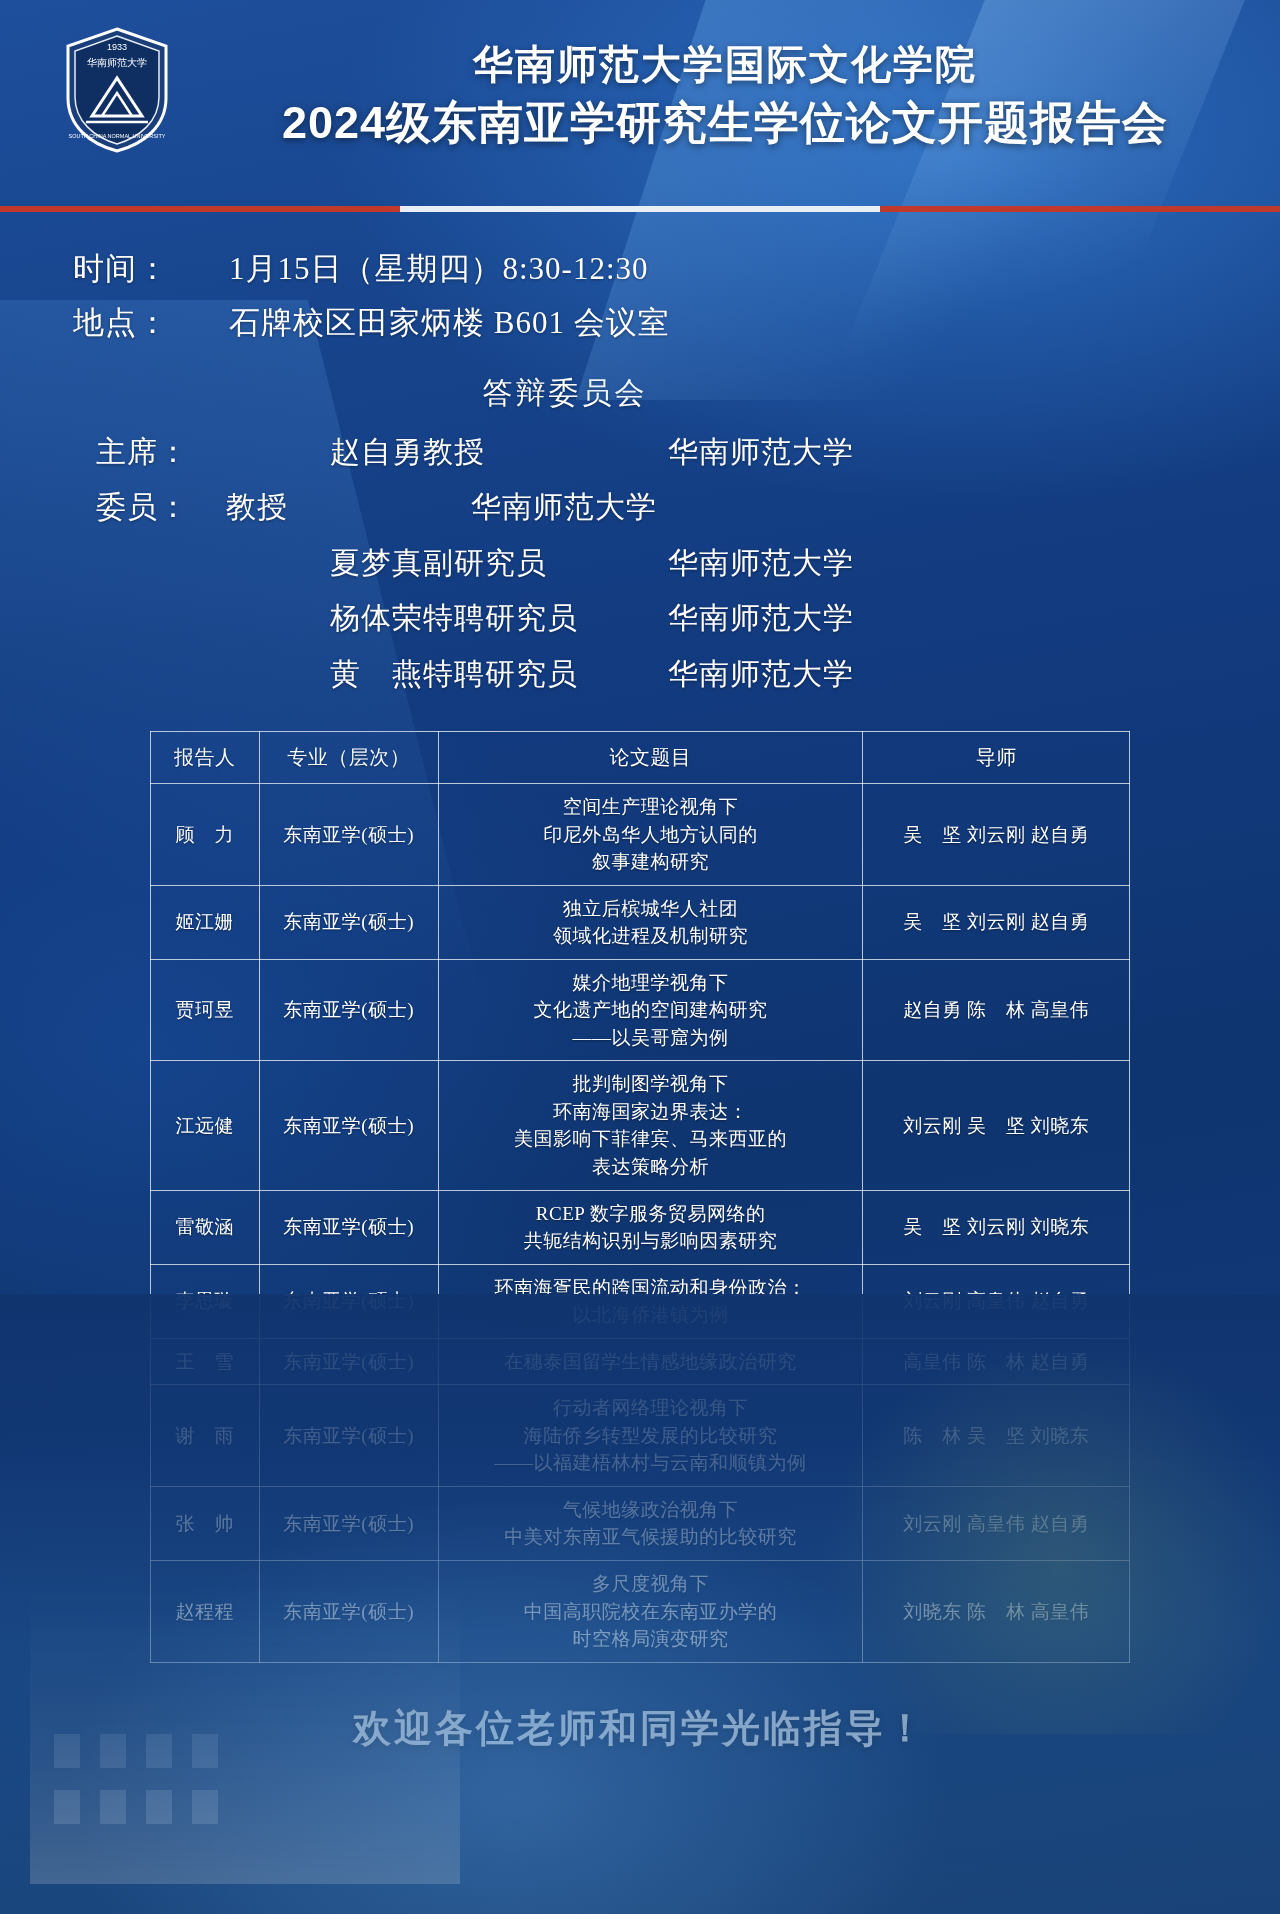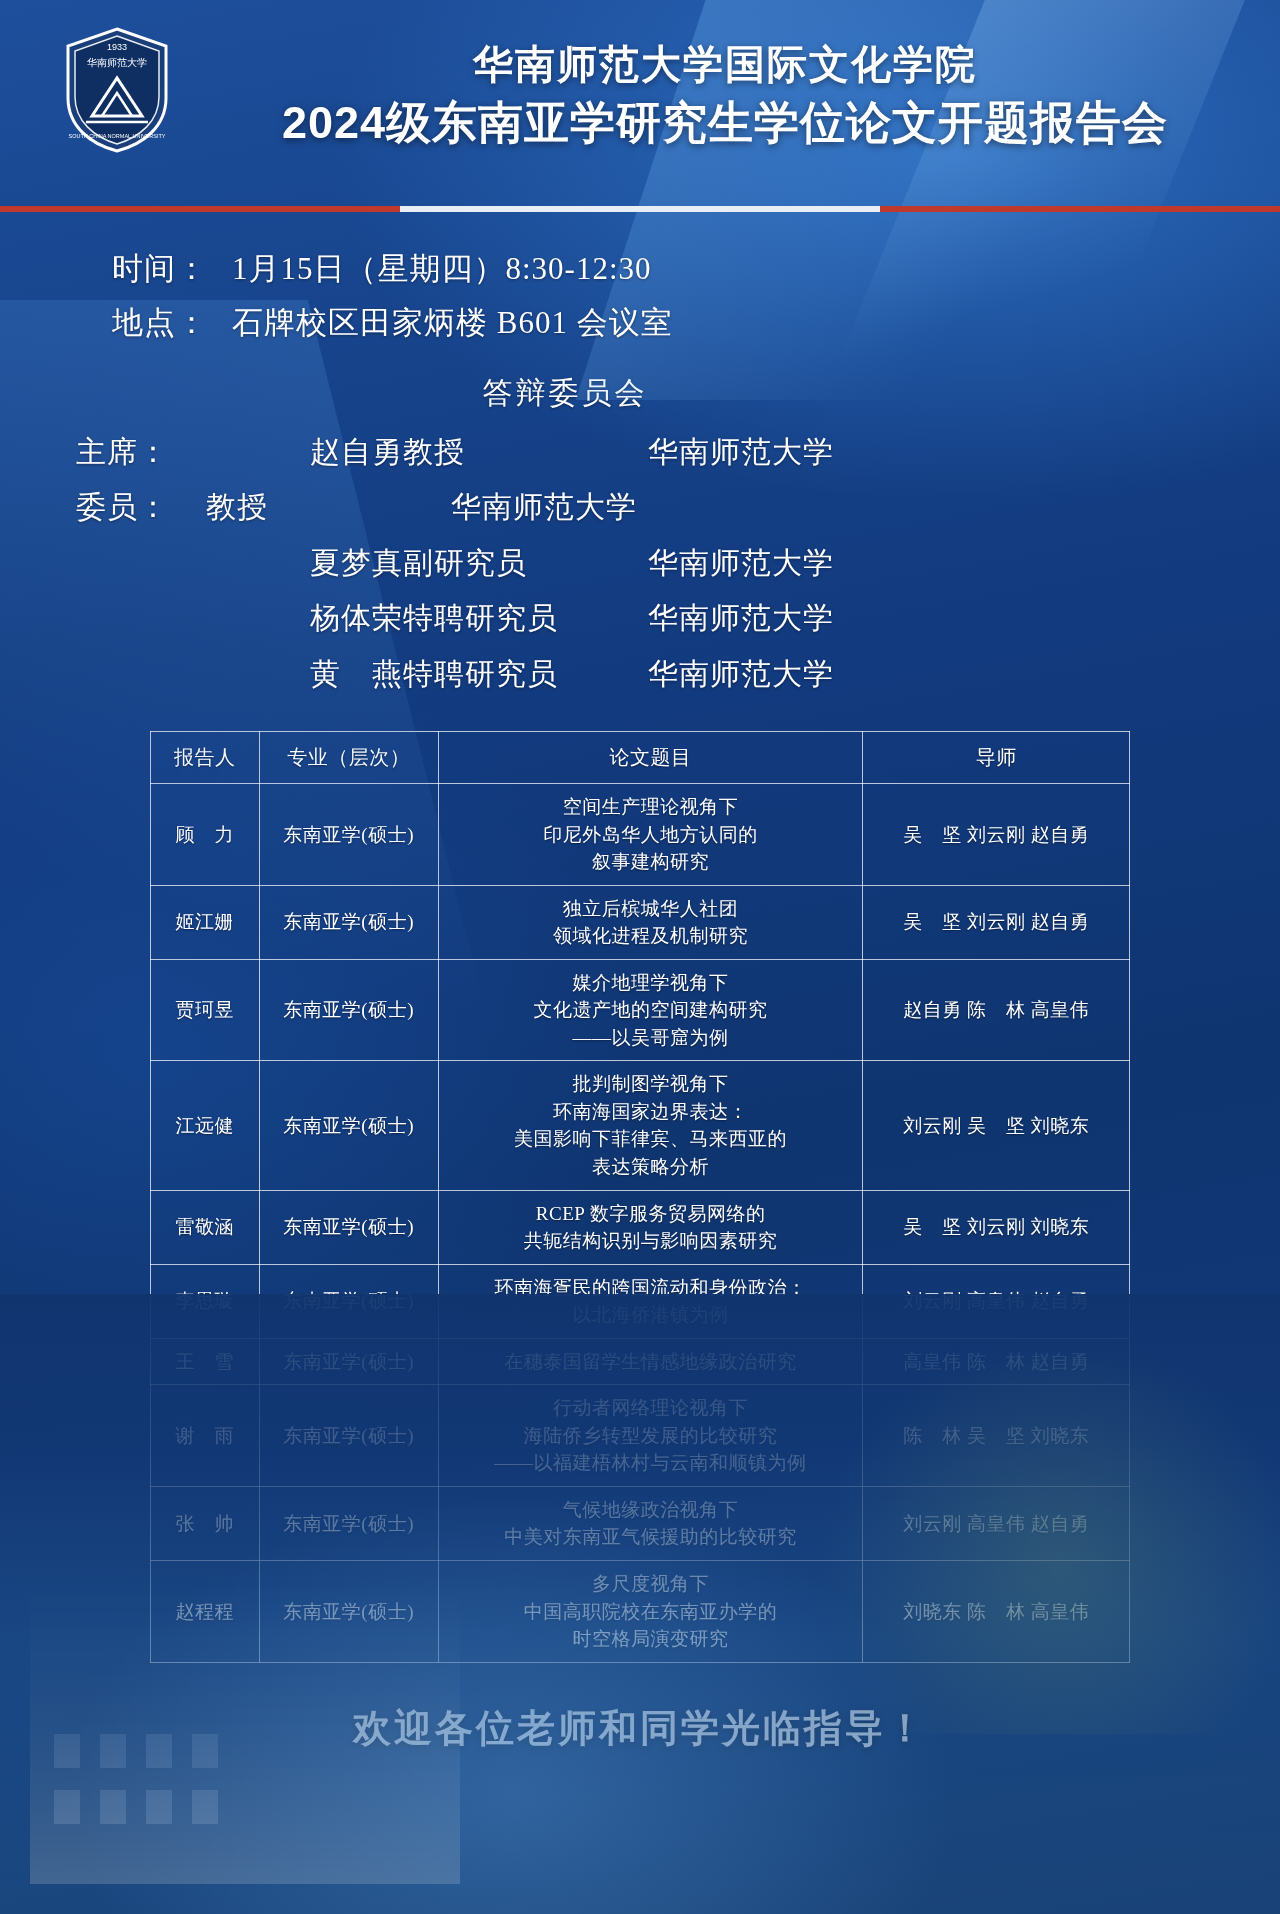--- a/index.html
+++ b/index.html
@@ -123,47 +123,47 @@
     display: flex;
   }
   .rule .seg-red { flex: 0 0 400px; background: #c0392b; }
   .rule .seg-white { flex: 0 0 480px; background: #e9eef5; }
   .rule .seg-red2 { flex: 1 1 auto; background: #c0392b; }
 
   
   .info {
     position: relative;
     margin-top: 36px;
-    padding-left: 112px;
+    padding-left: 73px;
     color: #ffffff;
   }
   .info-row {
     display: flex;
     align-items: baseline;
     font-size: 31px;
     line-height: 1.75;
     letter-spacing: 1px;
     text-shadow: 0 1px 3px rgba(0,0,0,0.4);
   }
   .info-label { width: 120px; flex: 0 0 auto; }
-  .info-value { flex: 1 1 auto; }
+  .info-value { flex: 1 1 auto; margin-left: 36px; }
 
   .committee-title {
     text-align: center;
     color: #ffffff;
     font-size: 30px;
     letter-spacing: 3px;
     margin: 22px 0 10px 0;
     padding-right: 150px;
     text-shadow: 0 1px 3px rgba(0,0,0,0.4);
   }
   .committee {
     position: relative;
     color: #ffffff;
-    padding-left: 76px;
+    padding-left: 96px;
     padding-right: 100px;
   }
   .c-row {
     display: flex;
     align-items: baseline;
     font-size: 30px;
     line-height: 1.85;
     letter-spacing: 1px;
     text-shadow: 0 1px 3px rgba(0,0,0,0.4);
   }

